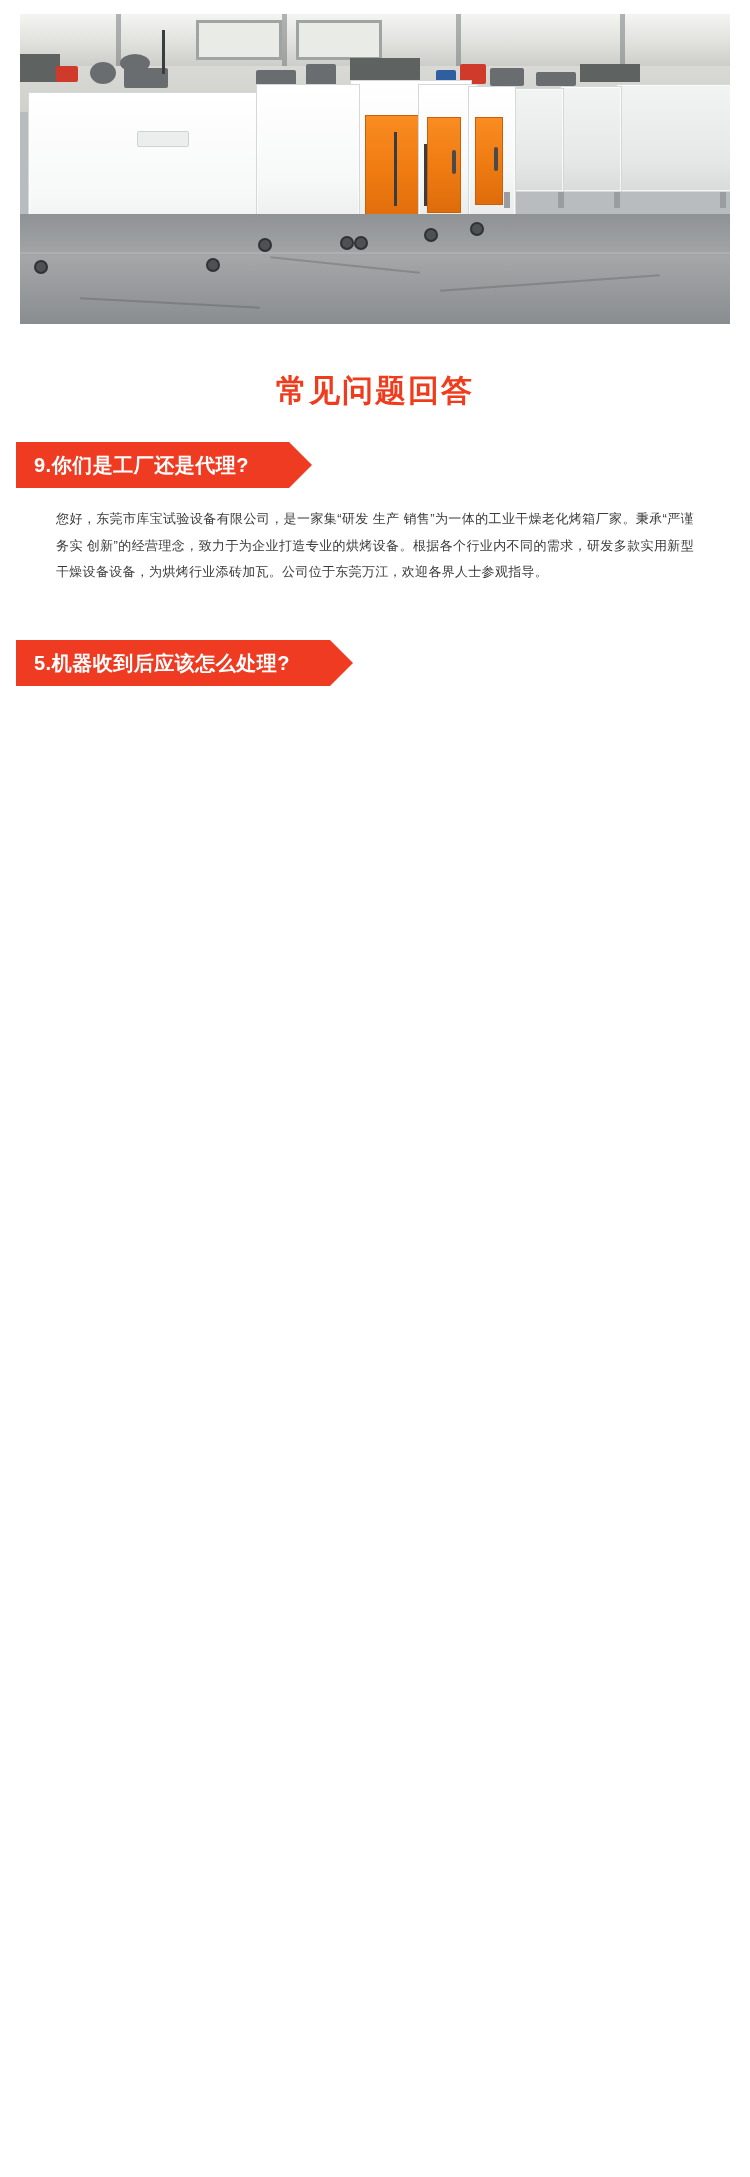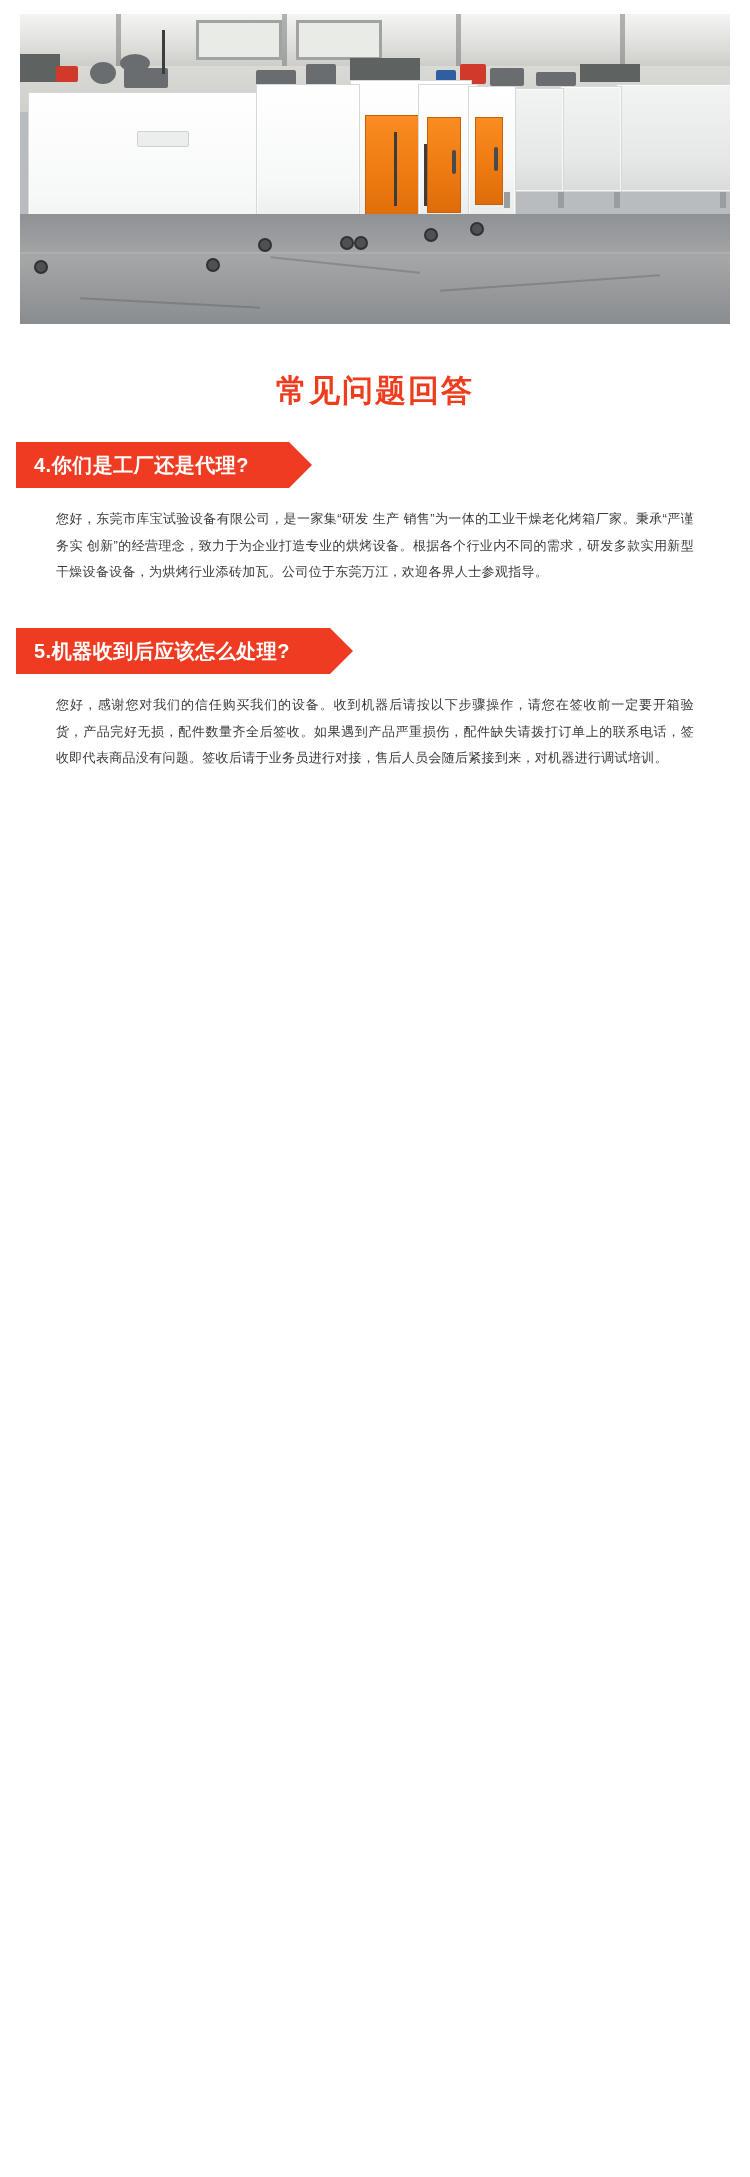--- a/index.html
+++ b/index.html
@@ -268,27 +268,26 @@
     <div class="wheel" style="left:450px; top:208px;"></div>
     <div class="leg" style="left:484px; top:178px;"></div>
     <div class="leg" style="left:538px; top:178px;"></div>
     <div class="leg" style="left:594px; top:178px;"></div>
     <div class="leg" style="left:700px; top:178px;"></div>
   </div>
 
   <div class="main-title">常见问题回答</div>
 
   <div class="qa-block">
-    <div class="q-banner">4.你们是工厂还是代理?</div>
+    <div class="q-banner">9.你们是工厂还是代理?</div>
     <div class="answer">您好，东莞市库宝试验设备有限公司，是一家集“研发 生产 销售”为一体的工业干燥老化烤箱厂家。秉承“严谨 务实 创新”的经营理念，致力于为企业打造专业的烘烤设备。根据各个行业内不同的需求，研发多款实用新型干燥设备设备，为烘烤行业添砖加瓦。公司位于东莞万江，欢迎各界人士参观指导。</div>
   </div>
 
 
   <div class="qa-block">
   </div>
 
 
   <div class="qa-block">
-    <div class="q-banner" style="margin-top:42px;">5.机器收到后应该怎么处理?</div>
-    <div class="answer">您好，感谢您对我们的信任购买我们的设备。收到机器后请按以下步骤操作，请您在签收前一定要开箱验货，产品完好无损，配件数量齐全后签收。如果遇到产品严重损伤，配件缺失请拨打订单上的联系电话，签收即代表商品没有问题。签收后请于业务员进行对接，售后人员会随后紧接到来，对机器进行调试培训。</div>
+    <div class="q-banner" style="margin-top:54px;">5.机器收到后应该怎么处理?</div>
   </div>
 
 </div>
 
 </body></html>

